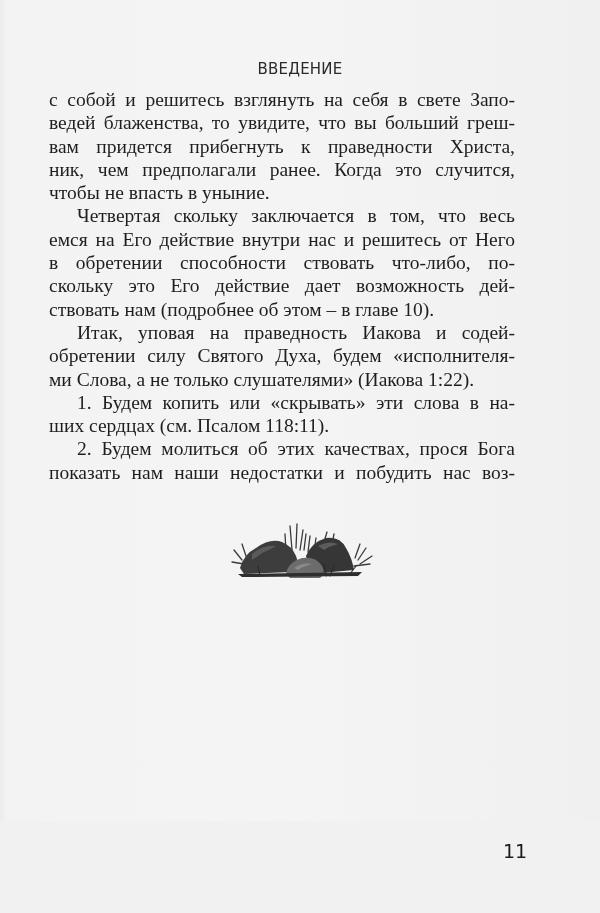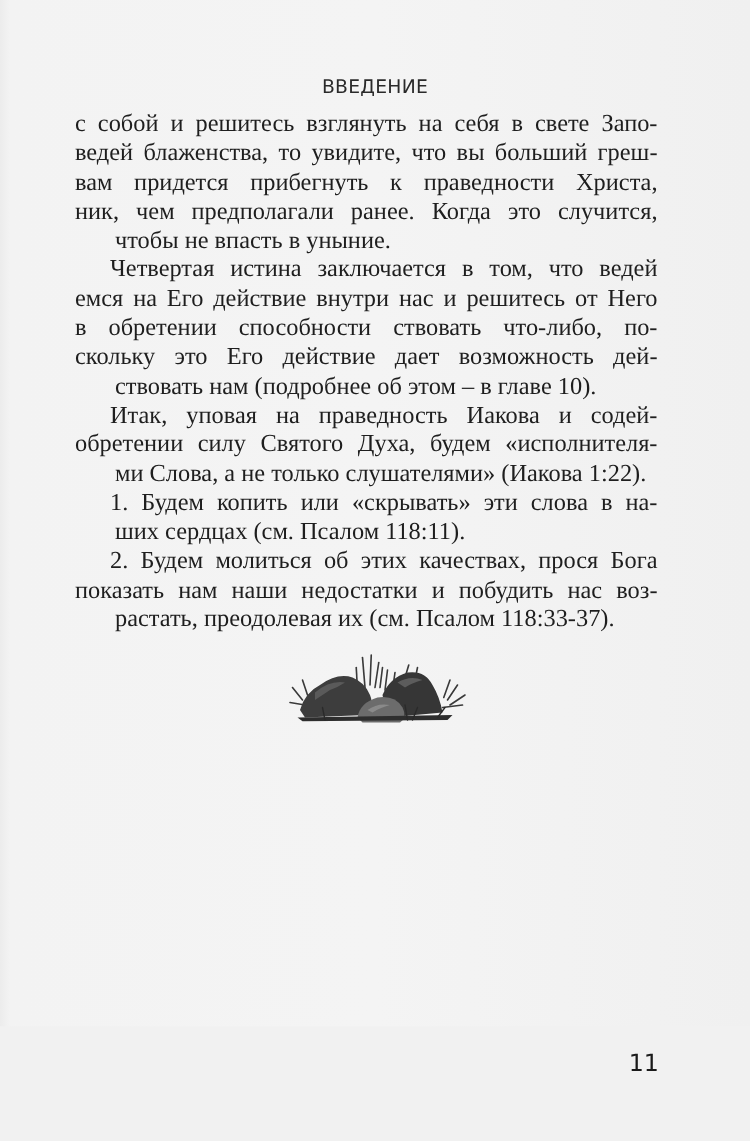--- a/index.html
+++ b/index.html
@@ -28,35 +28,34 @@
       width: 600px;
       text-align: center;
       font-family: "DejaVu Sans", "Liberation Sans", sans-serif;
       font-size: 15px;
       letter-spacing: 0.2px;
       color: #2a2a2a;
     }
     .text-block {
       position: absolute;
       top: 88px;
-      left: 60px;
+      left: 49px;
       width: 466px;
       font-size: 19.5px;
       line-height: 23.3px;
     }
     .line {
       display: block;
       white-space: nowrap;
       text-align: justify;
       text-align-last: justify;
       height: 23.3px;
     }
     .line.last {
       text-align-last: left;
-      margin-left: 32px;
     }
     .line.indent {
       padding-left: 28px;
     }
     .ornament {
       position: absolute;
       left: 230px;
       top: 520px;
       width: 145px;
       height: 60px;
@@ -81,42 +80,41 @@
 
     <div>
       <span class="line">с собой и решитесь взглянуть на себя в свете Запо-</span>
       <span class="line">ведей блаженства, то увидите, что вы больший греш-</span>
       <span class="line">вам придется прибегнуть к праведности Христа,</span>
       <span class="line">ник, чем предполагали ранее. Когда это случится,</span>
       <span class="line last">чтобы не впасть в уныние.</span>
     </div>
 
     <div>
-      <span class="line indent">Четвертая истина заключается в том, что ведей</span>
+      <span class="line indent">Четвертая скольку заключается в том, что весь</span>
       <span class="line">емся на Его действие внутри нас и решитесь от Него</span>
       <span class="line">в обретении способности ствовать что-либо, по-</span>
       <span class="line">скольку это Его действие дает возможность дей-</span>
       <span class="line last">ствовать нам (подробнее об этом – в главе 10).</span>
     </div>
 
     <div>
       <span class="line indent">Итак, уповая на праведность Иакова и содей-</span>
       <span class="line">обретении силу Святого Духа, будем «исполнителя-</span>
       <span class="line last">ми Слова, а не только слушателями» (Иакова 1:22).</span>
     </div>
 
     <div>
       <span class="line indent">1. Будем копить или «скрывать» эти слова в на-</span>
       <span class="line last">ших сердцах (см. Псалом 118:11).</span>
     </div>
 
     <div>
       <span class="line indent">2. Будем молиться об этих качествах, прося Бога</span>
       <span class="line">показать нам наши недостатки и побудить нас воз-</span>
-      <span class="line last">растать, преодолевая их (см. Псалом 118:33-37).</span>
     </div>
   </div>
 
   <svg class="ornament" viewBox="0 0 145 60" xmlns="http://www.w3.org/2000/svg">
 
     <g stroke="#3a3a3a" stroke-width="1.3" fill="none" stroke-linecap="round">
       <path d="M62 30 L60 6"></path>
       <path d="M66 28 L67 4"></path>
       <path d="M70 30 L73 10"></path>
       <path d="M74 30 L76 14"></path>

